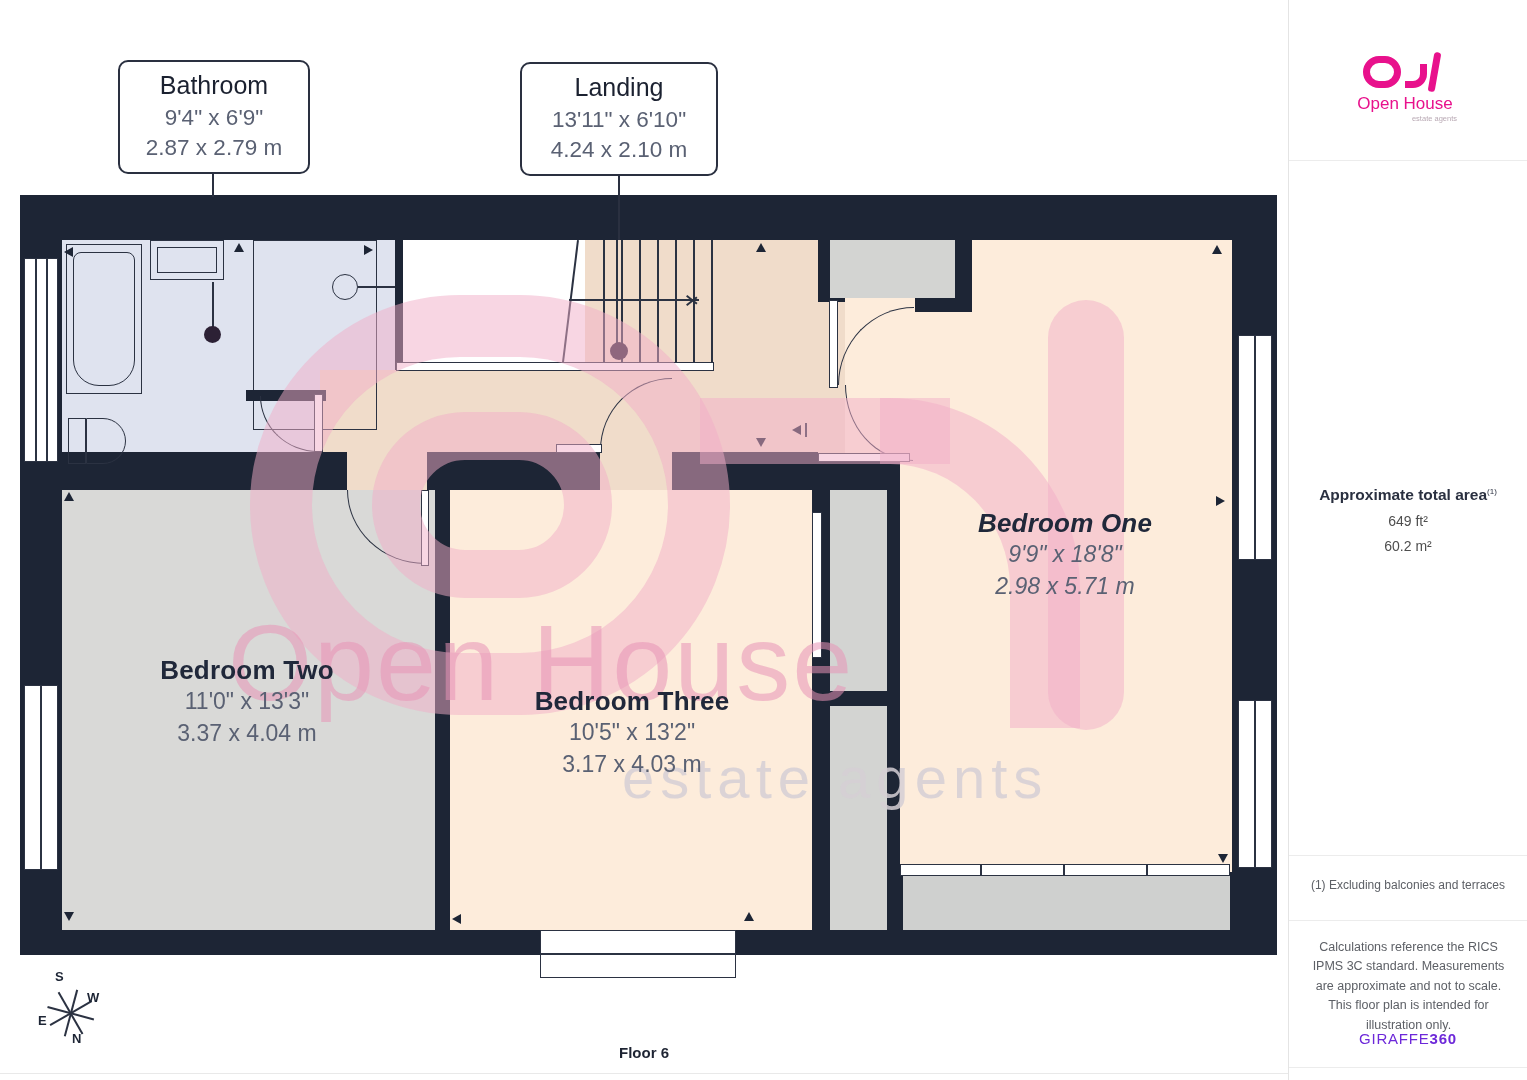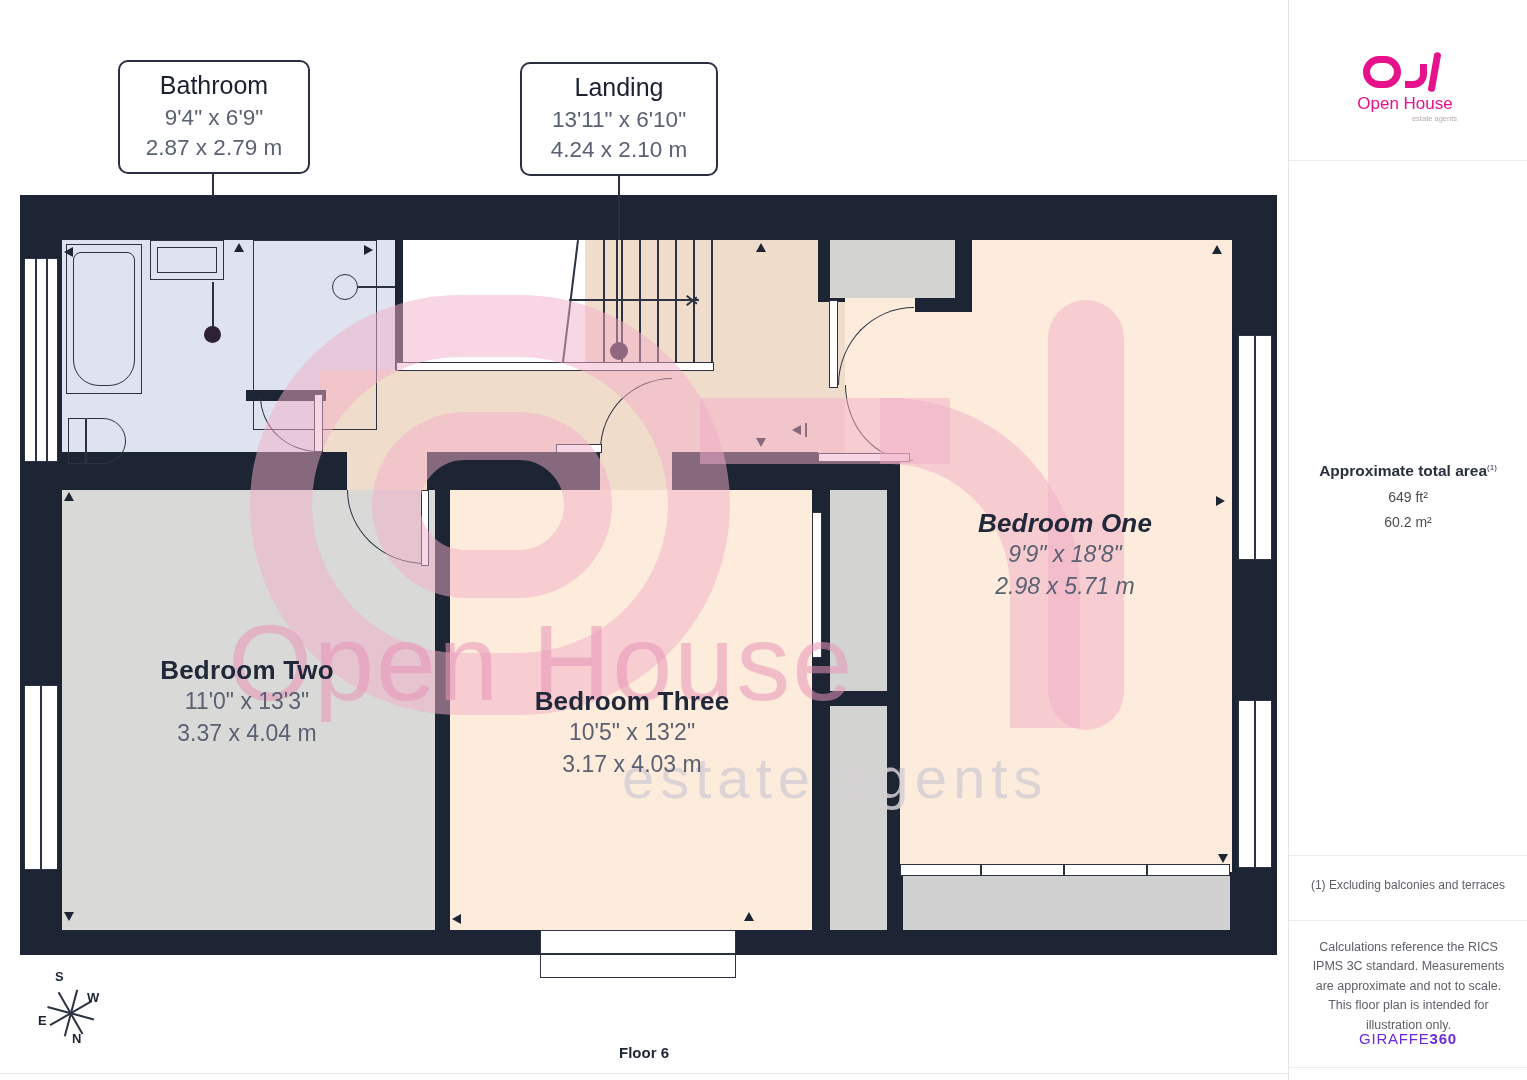--- a/index.html
+++ b/index.html
@@ -210,21 +210,21 @@
 
     <div class="abs" style="left:64px;top:50px;width:110px;height:80px;">
       <div class="abs" style="left:10px;top:6px;width:38px;height:32px;border:7px solid #e8118c;border-radius:19px;box-sizing:border-box;"></div>
       <div class="abs" style="left:52px;top:14px;width:22px;height:24px;border-right:7px solid #e8118c;border-bottom:7px solid #e8118c;border-radius:0 0 14px 0;box-sizing:border-box;"></div>
       <div class="abs" style="left:78px;top:2px;width:7px;height:40px;background:#e8118c;border-radius:3px;transform:rotate(10deg);"></div>
       <div class="abs pink" style="left:-8px;top:44px;width:120px;text-align:center;font-size:17px;">Open House</div>
       <div class="abs" style="left:24px;top:64px;width:80px;text-align:right;font-size:7.5px;color:#b9a9b4;">estate agents</div>
     </div>
     <div class="sdiv" style="top:160px;"></div>
 
-    <div class="scenter" style="top:462px;">
+    <div class="scenter" style="top:486px;">
       <span class="shead">Approximate total area</span><sup style="font-size:8px;color:#2a3040;">(1)</sup>
       <div class="sval">649 ft²</div>
       <div class="sval">60.2 m²</div>
     </div>
 
     <div class="sdiv" style="top:855px;"></div>
     <div class="scenter snote" style="top:878px;">(1) Excluding balconies and terraces</div>
     <div class="sdiv" style="top:920px;"></div>
 
     <div class="scenter sdisc" style="top:938px;left:17px;width:205px;">Calculations reference the RICS IPMS 3C standard. Measurements are approximate and not to scale. This floor plan is intended for illustration only.</div>

